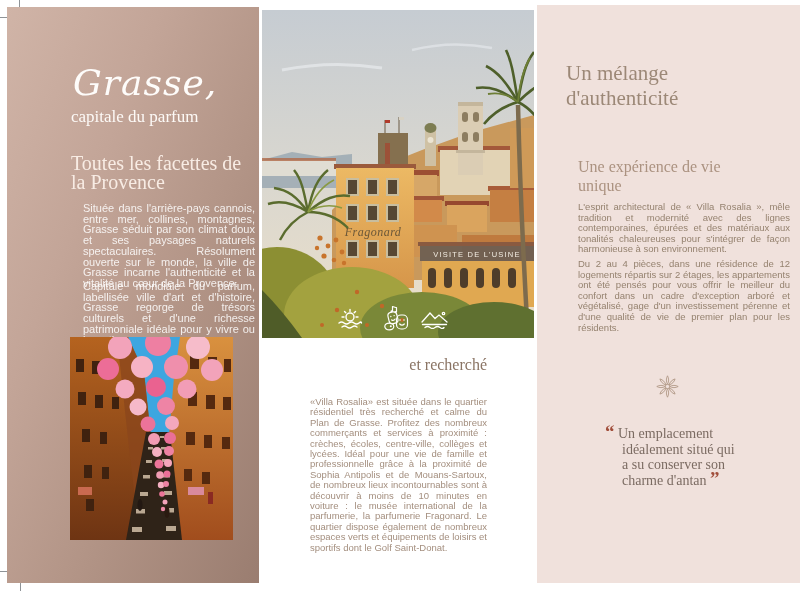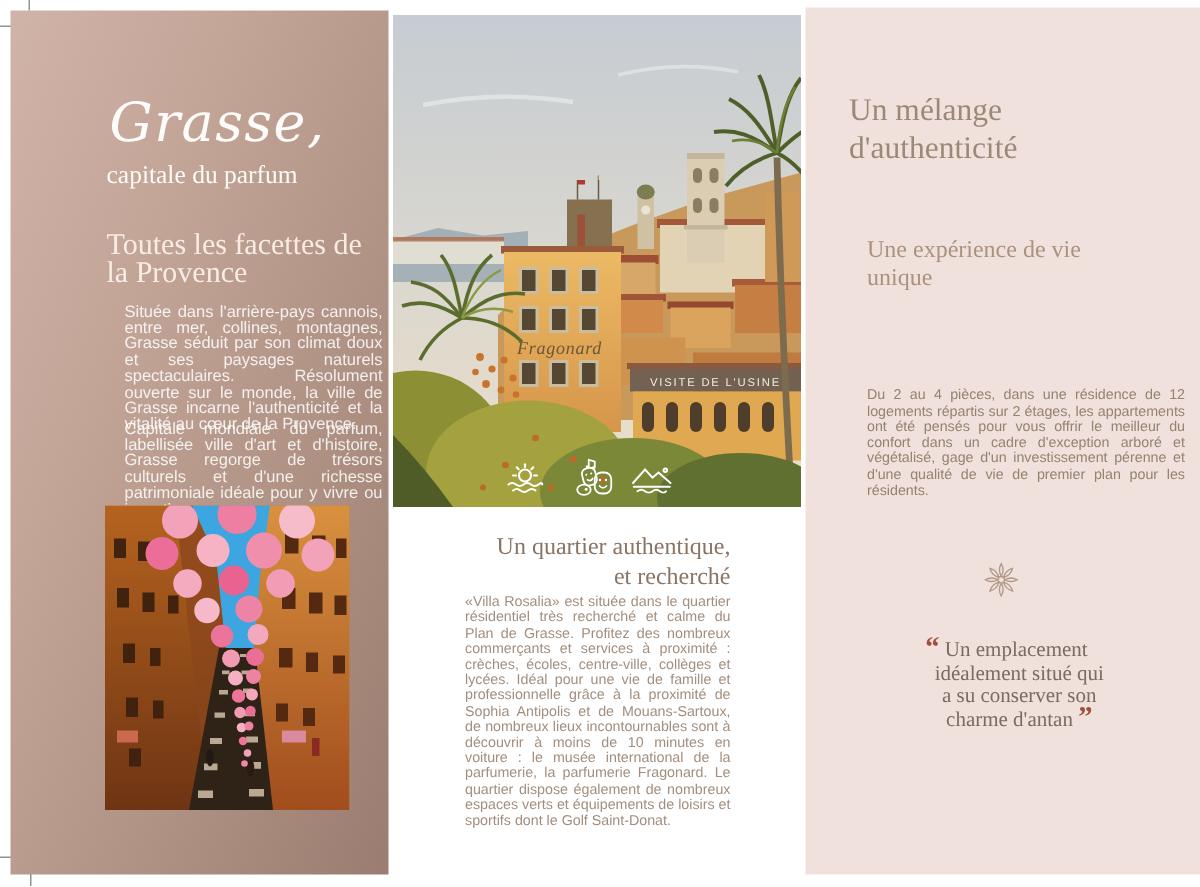--- a/index.html
+++ b/index.html
@@ -45,21 +45,21 @@
     font-size:21px;line-height:24.5px;color:#9c8877;}
   .rp-subheading{position:absolute;left:41px;top:152px;font-family:"Liberation Serif",serif;
     font-size:16px;line-height:19px;color:#ab9280;}
   .rp-para{position:absolute;left:41px;width:212px;font-size:9.5px;line-height:10.6px;
     color:#95826f;text-align:justify;}
   .rp-para1{top:197px;}
   .rp-para2{top:254px;}
   .rp-rosette{position:absolute;left:117px;top:368px;width:27px;height:27px;}
   .rp-quote{position:absolute;left:68px;top:421px;width:132px;box-sizing:border-box;
     padding-left:17px;text-indent:-17px;font-family:"Liberation Serif",serif;
-    font-size:14px;line-height:15.5px;color:#7b6b62;text-align:center;}
+    font-size:14px;line-height:15.5px;color:#7b6b62;}
   .qmark{color:#a14e3b;font-size:19px;font-weight:bold;line-height:0;}
 </style>
 </head>
 <body>
 
 <div class="page">
 
   <div class="cropmark cm-tl-v"></div>
   <div class="cropmark cm-tl-h"></div>
   <div class="cropmark cm-bl-h"></div>
@@ -348,34 +348,34 @@
     <circle cx="6.8" cy="21.2" r="1" fill="#ffffff" stroke="none"></circle>
   </svg>
   <svg class="photo-icon icon-mountains" viewBox="0 0 29 19" fill="none" stroke="#ffffff" stroke-width="1.3" stroke-linecap="round">
     <path d="M2 12 L10 3 L15 8.5 L19 5 L27 12"></path>
     <circle cx="23.5" cy="3.5" r="1.2"></circle>
     <line x1="2.5" y1="14.5" x2="26.5" y2="14.5"></line>
     <path d="M5 17.5 q2.5 -2 5 0 t5 0 t5 0 t4 0"></path>
   </svg>
 
   <div class="center-heading">
-    <div>Un quartier authentique,</div>
     <div>et recherché</div>
   </div>
   <div class="center-body">«Villa Rosalia» est située dans le quartier résidentiel très recherché et calme du Plan de Grasse. Profitez des nombreux commerçants et services à proximité : crèches, écoles, centre-ville, collèges et lycées. Idéal pour une vie de famille et professionnelle grâce à la proximité de Sophia Antipolis et de Mouans-Sartoux, de nombreux lieux incontournables sont à découvrir à moins de 10 minutes en voiture : le musée international de la parfumerie, la parfumerie Fragonard. Le quartier dispose également de nombreux espaces verts et équipements de loisirs et sportifs dont le Golf Saint-Donat.</div>
 
   <div class="right-panel">
     <div class="rp-heading">
       <div>Un mélange</div>
       <div>d'authenticité</div>
     </div>
     <div class="rp-subheading">
       <div>Une expérience de vie</div>
       <div>unique</div>
     </div>
+    <div class="rp-para rp-para1">L'esprit architectural de « Villa Rosalia », mêle tradition et modernité avec des lignes contemporaines, épurées et des matériaux aux tonalités chaleureuses pour s'intégrer de façon harmonieuse à son environnement.</div>
     <div class="rp-para rp-para2">Du 2 au 4 pièces, dans une résidence de 12 logements répartis sur 2 étages, les appartements ont été pensés pour vous offrir le meilleur du confort dans un cadre d'exception arboré et végétalisé, gage d'un investissement pérenne et d'une qualité de vie de premier plan pour les résidents.</div>
 
     <svg class="rp-rosette" viewBox="0 0 27 27" fill="none" stroke="#b29a88" stroke-width="0.9">
       <circle cx="13.5" cy="13.5" r="2.2"></circle>
       <g>
         <path d="M13.5 11.3 C12 8.6 12 5.4 13.5 2.8 C15 5.4 15 8.6 13.5 11.3 Z"></path>
         <path d="M13.5 11.3 C12 8.6 12 5.4 13.5 2.8 C15 5.4 15 8.6 13.5 11.3 Z" transform="rotate(45 13.5 13.5)"></path>
         <path d="M13.5 11.3 C12 8.6 12 5.4 13.5 2.8 C15 5.4 15 8.6 13.5 11.3 Z" transform="rotate(90 13.5 13.5)"></path>
         <path d="M13.5 11.3 C12 8.6 12 5.4 13.5 2.8 C15 5.4 15 8.6 13.5 11.3 Z" transform="rotate(135 13.5 13.5)"></path>
         <path d="M13.5 11.3 C12 8.6 12 5.4 13.5 2.8 C15 5.4 15 8.6 13.5 11.3 Z" transform="rotate(180 13.5 13.5)"></path>

